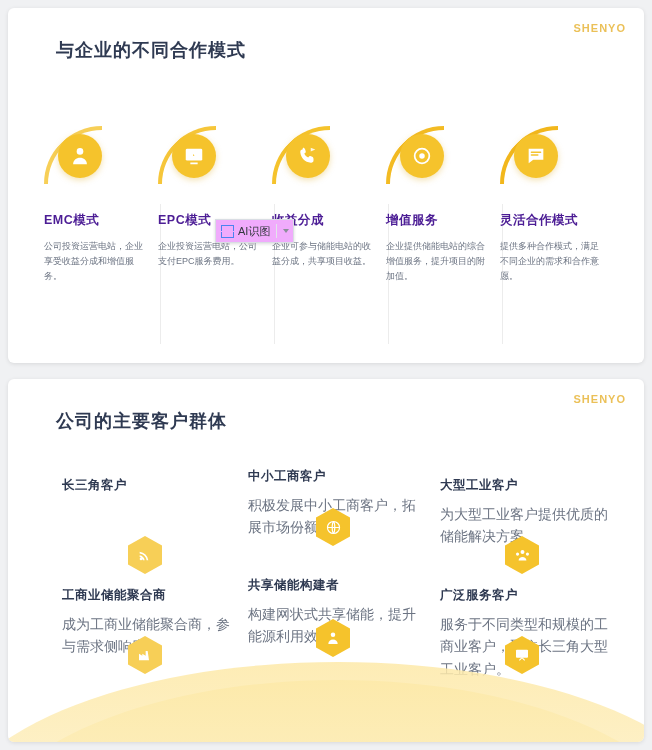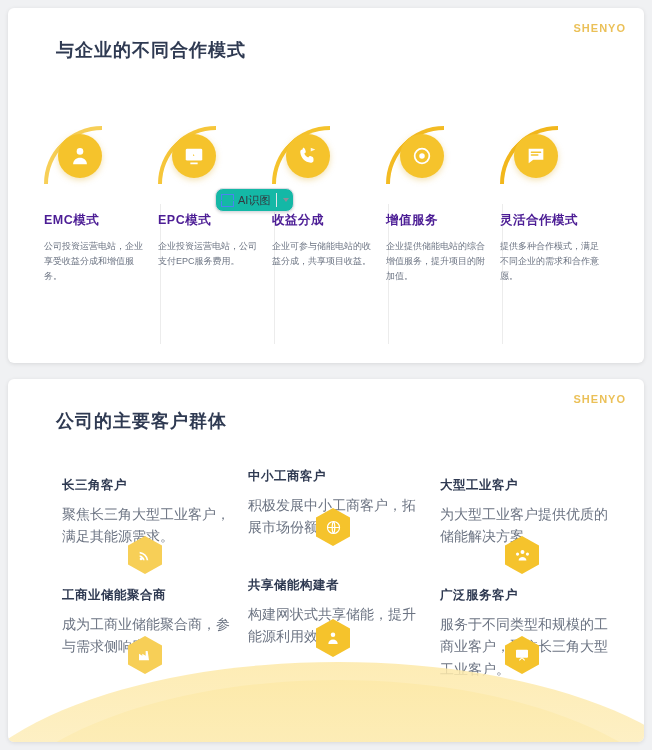--- a/index.html
+++ b/index.html
@@ -118,25 +118,25 @@
   .col-desc {
     margin-top: 10px;
     font-size: 9px;
     line-height: 1.65;
     color: #6c7483;
   }
   
   .ai-chip {
     position: absolute;
     left: 207px;
-    top: 180px;
+    top: 211px;
     height: 22px;
-    background: #14b8a6;
+    background: #f0abfc;
     border: 1px solid #d9dde3;
-    border-radius: 8px;
+    border-radius: 0;
     display: flex;
     align-items: center;
     gap: 4px;
     padding: 0 4px 0 5px;
     box-shadow: 0 1px 3px rgba(0,0,0,0.14);
     font-size: 11px;
     color: #33383f;
     z-index: 20;
   }
   .ai-chip .scan {
@@ -313,21 +313,20 @@
 </div>
 
 <div class="slide" id="slide-2">
   <div class="brand">SHENYO</div>
   <div class="slide-title">公司的主要客户群体</div>
 
   <div class="cust-wrap">
 
     <div class="cust" style="left:54px; top:13px;">
       <div class="c-title">长三角客户</div>
-      <div class="c-desc">聚焦长三角大型工业客户，满足其能源需求。</div>
     </div>
 
     <div class="cust" style="left:240px; top:4px;">
       <div class="c-title">中小工商客户</div>
       <div class="c-desc">积极发展中小工商客户，拓展市场份额。</div>
     </div>
 
     <div class="cust" style="left:432px; top:13px;">
       <div class="c-title">大型工业客户</div>
       <div class="c-desc">为大型工业客户提供优质的储能解决方案。</div>

